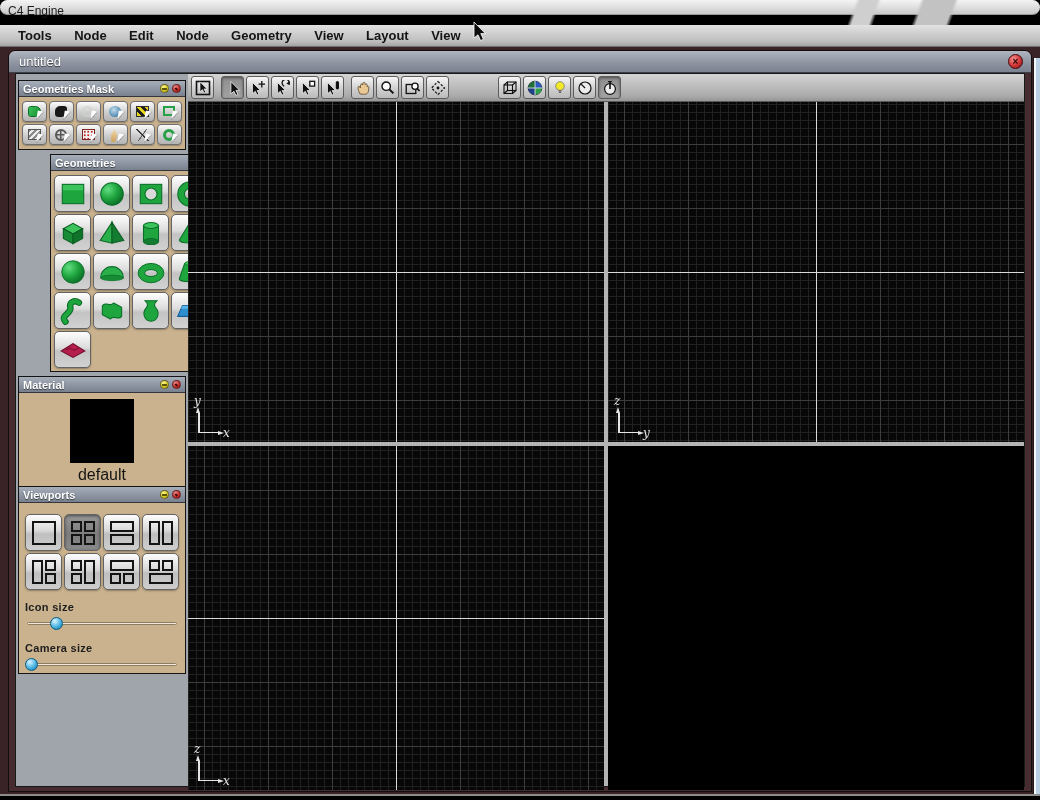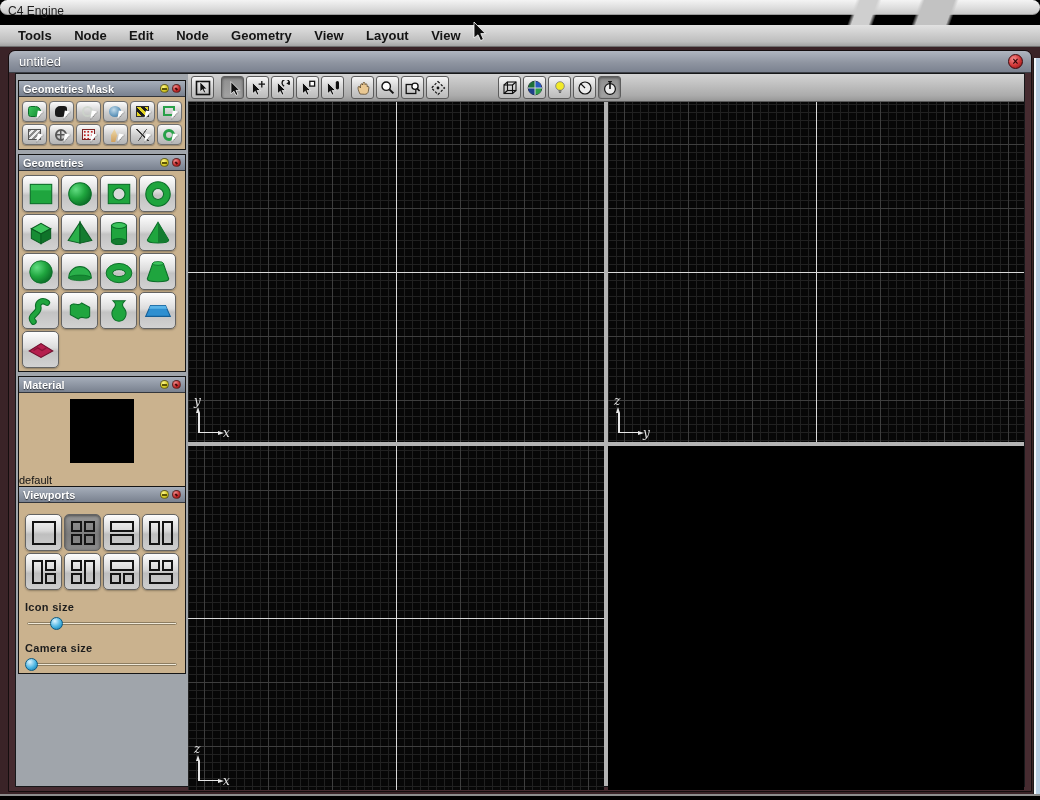--- a/index.html
+++ b/index.html
@@ -78,21 +78,21 @@
 
   
   .geo-body{display:grid;grid-template-columns:repeat(4,37px);gap:2px;padding:4px 3px;}
   .gbtn{width:37px;height:37px;border-radius:5px;border:1px solid #636363;display:flex;align-items:center;justify-content:center;
     background:linear-gradient(180deg,#fefefe,#dcdcdc 45%,#c3c3c3 55%,#d2d2d2);box-shadow:0 1px 2px rgba(0,0,0,.3);}
   .gbtn svg{width:30px;height:30px;}
 
   
   .mat-body{padding-top:6px;}
   .mat-swatch{width:64px;height:64px;background:#000;margin:0 auto;}
-  .mat-label{font-size:11px;color:#141414;margin-top:11px;}
+  .mat-label{text-align:center;font-size:16px;color:#141414;margin-top:3px;}
 
   
   .vp-body{padding:11px 6px;}
   .vgrid{display:grid;grid-template-columns:repeat(4,37px);gap:2px;}
   .vbtn{position:relative;width:37px;height:37px;border-radius:5px;border:1px solid #636363;
     background:linear-gradient(180deg,#fdfdfd,#d8d8d8 45%,#bfbfbf 55%,#cecece);box-shadow:0 1px 2px rgba(0,0,0,.3);}
   .vbtn.selected{background:linear-gradient(180deg,#969696,#7d7d7d 55%,#8a8a8a);box-shadow:inset 0 1px 3px rgba(0,0,0,.5);}
   .vbtn i{position:absolute;border:2px solid #141414;}
   .lay1 i:nth-child(1){left:6px;top:6px;width:24px;height:24px;}
   .lay2 i:nth-child(1){left:6px;top:6px;width:11px;height:11px;}
@@ -261,21 +261,21 @@
                 <span class="mi mi-instance"></span>
                 <span class="mcur"></span>
               </div>
             <div class="mbtn">
                 <span class="mi mi-portal"></span>
                 <span class="mcur"></span>
               </div>
           </div>
         </div>
 
-        <div class="panel" style="top:80px;height:218px;">
+        <div class="panel" style="top:80px;height:218px;margin-left:32px;">
           <div class="panel-title">
             <span>Geometries</span>
             <span class="wbtn min"></span>
             <span class="wbtn close"></span>
           </div>
           <div class="geo-body">
             <div class="gbtn">
                 <svg viewBox="0 0 28 28">
                   <rect x="4" y="5" width="20" height="18" fill="#1fa53e" stroke="#0b6e28"></rect>
                   <rect x="4.6" y="5.6" width="18.8" height="5" fill="#3cc45c"></rect>

